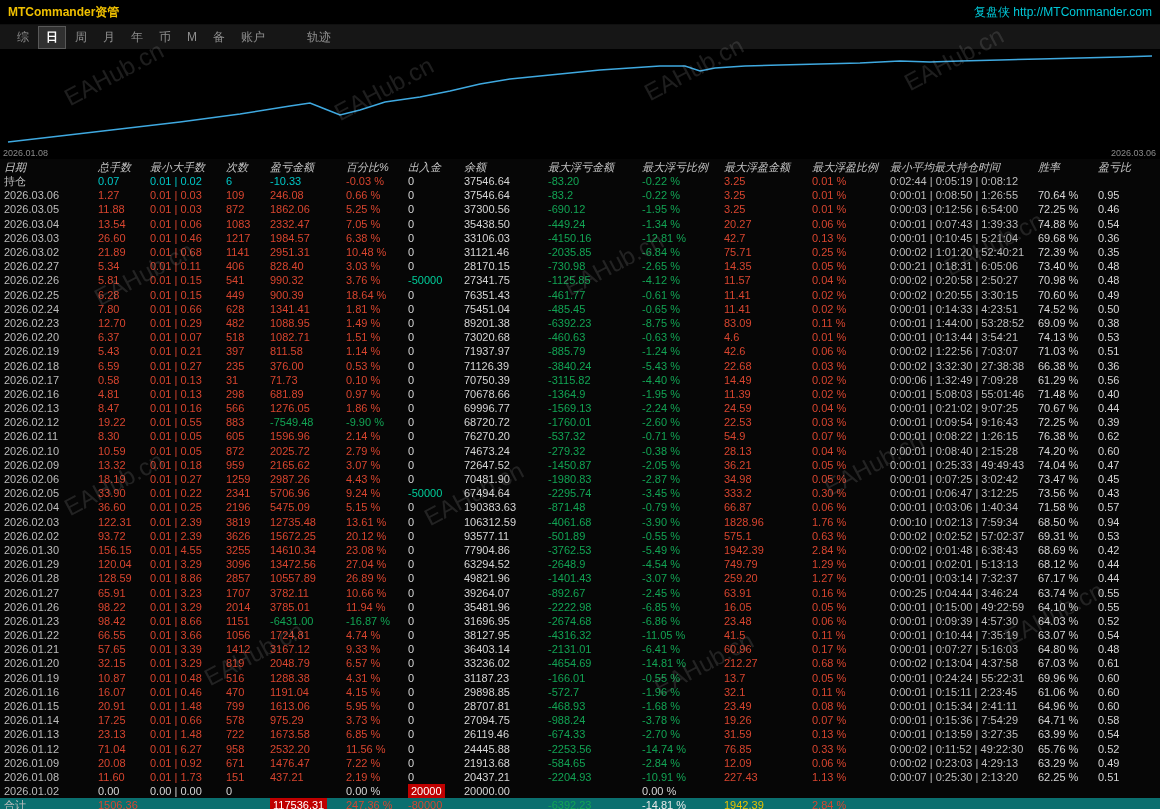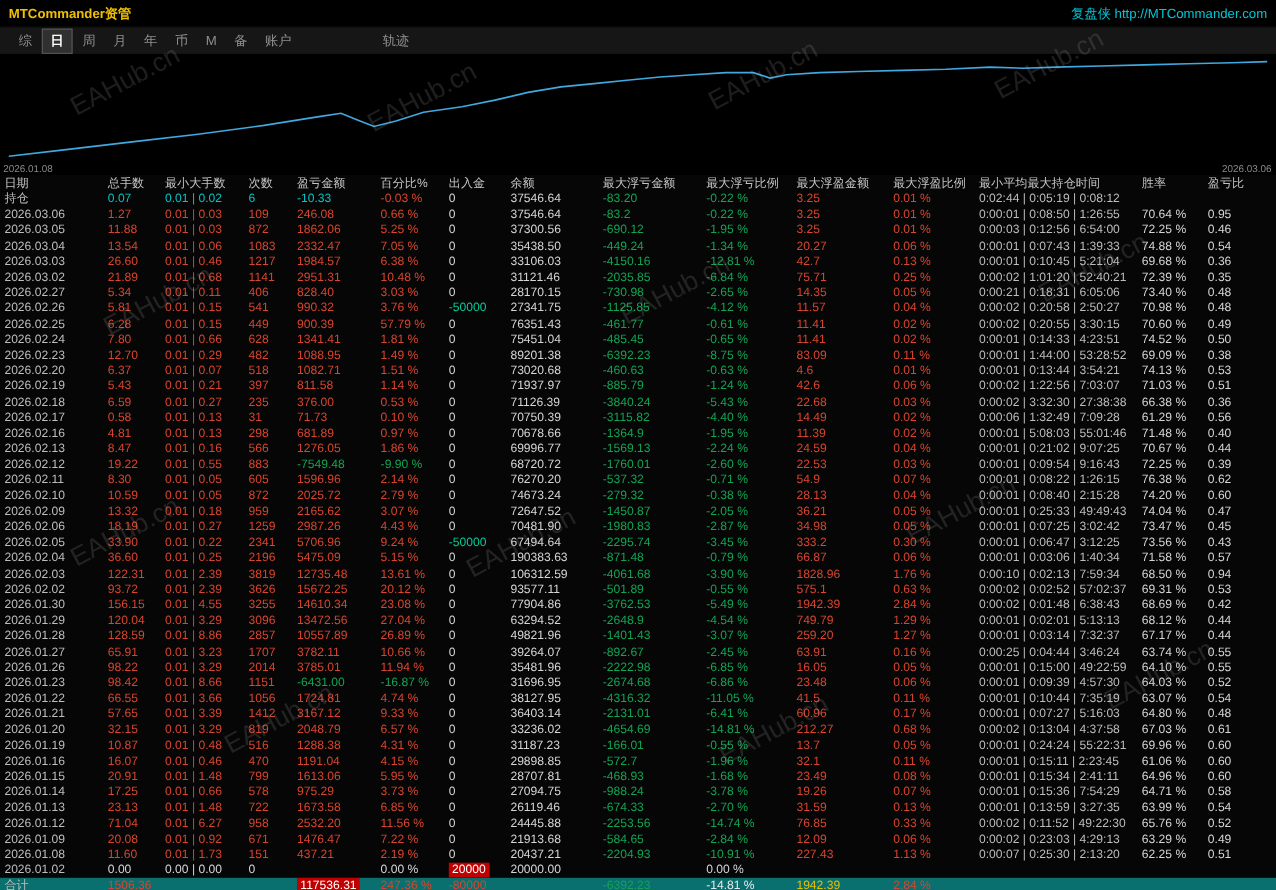--- a/index.html
+++ b/index.html
@@ -11,33 +11,33 @@
   .titlebar { height:20px; background:#000; display:flex; align-items:center;
     justify-content:space-between; padding:12px 8px; border-bottom:1px solid #101010; }
   .app-title { color:#f0c000; font-size:12px; font-weight:bold; }
   .site-link { color:#00c8d8; font-size:12px;margin-left:32px; }
 
   
   .menubar { height:25px; background:#161616; display:flex; align-items:center;
     padding:0 10px; border-bottom:1px solid #000; }
   .menu-item { color:#8f8f8f; font-size:12px; padding:2px 7px; margin-right:2px; cursor:default; }
   .menu-item.active { color:#fff; background:#303030; border:1px solid #585858; font-weight:bold; }
-  .menu-item.gap { margin-left:67px; }
+  .menu-item.gap { margin-left:26px; }
 
   
   .chart { position:relative; height:109px; background:#000; }
   .chart svg { position:absolute; left:0; top:0; }
   .chart-label { position:absolute; bottom:1px; font-size:9px; color:#8a8a8a; }
   .chart-label.left { left:3px; }
   .chart-label.right { right:4px; }
 
   
   .table { position:relative; background:#060606; }
   .trow { display:flex; height:14.2px; line-height:14px; white-space:nowrap; }
-  .trow.row-header { height:15px; }
+  .trow.row-header { height:15px;font-style:italic; }
   .tcell { overflow:hidden; padding-left:4px; font-size:11px; display:flex; align-items:center; }
   .t-head { color:#c4c4c4; }
   .col-date{width:94px}.col-lots{width:52px}.col-minmax{width:76px}.col-count{width:44px}
   .col-pnl{width:76px}.col-pct{width:62px}.col-cashflow{width:56px}.col-balance{width:84px}
   .col-maxloss{width:94px}.col-maxlosspct{width:82px}.col-maxprofit{width:88px}
   .col-maxprofitpct{width:78px}.col-holdtime{width:148px}.col-winrate{width:60px}
   .col-plratio{flex:1}
 
   .t-red{color:#d8452f}.t-green{color:#12a454}.t-cyan{color:#00c6c6}
   .t-aqua{color:#00cc99}.t-yellow{color:#e8c000}.t-white{color:#d6d6d6}.t-gray{color:#bdbdbd}
@@ -483,21 +483,21 @@
       <div class="tcell col-minmax">
         <span class="t-red">0.01 | 0.15</span>
       </div>
       <div class="tcell col-count">
         <span class="t-red">449</span>
       </div>
       <div class="tcell col-pnl">
         <span class="t-red">900.39</span>
       </div>
       <div class="tcell col-pct">
-        <span class="t-red">57.79 %</span>
+        <span class="t-red">18.64 %</span>
       </div>
       <div class="tcell col-cashflow">
         <span class="t-white">0</span>
       </div>
       <div class="tcell col-balance">
         <span class="t-white">76351.43</span>
       </div>
       <div class="tcell col-maxloss">
         <span class="t-green">-461.77</span>
       </div>

